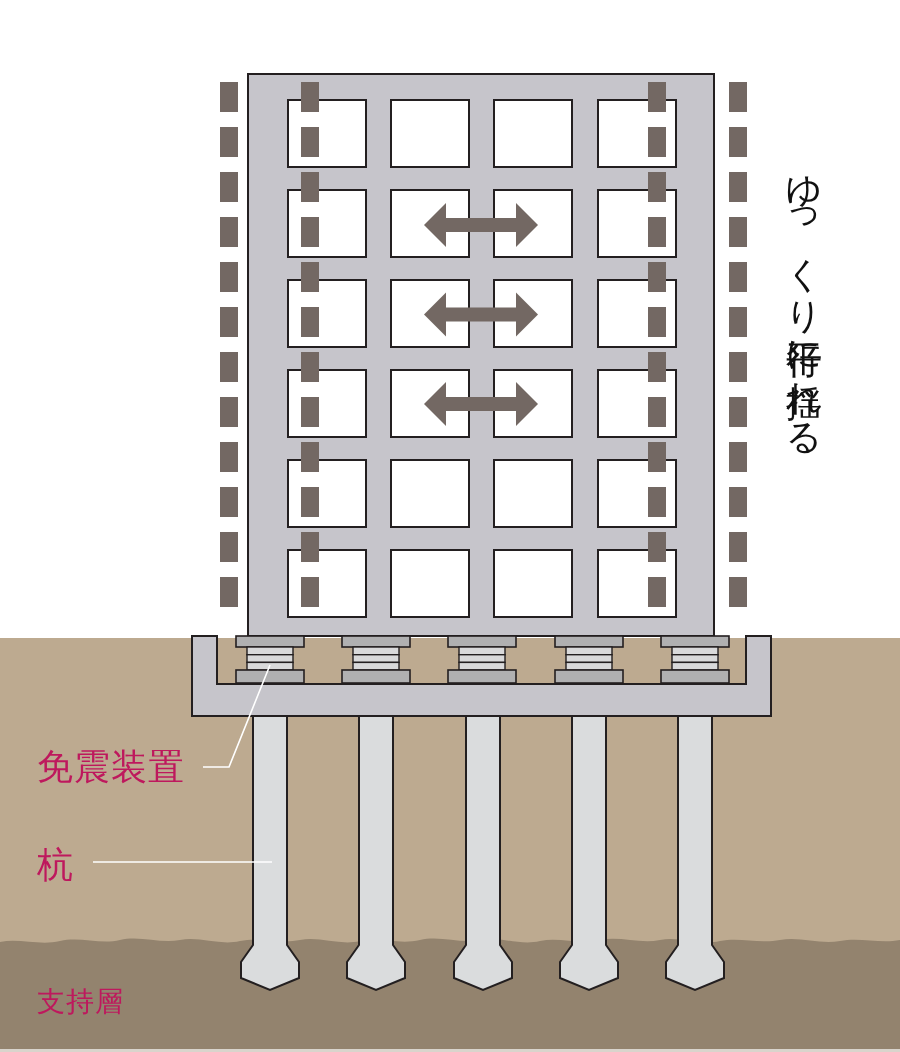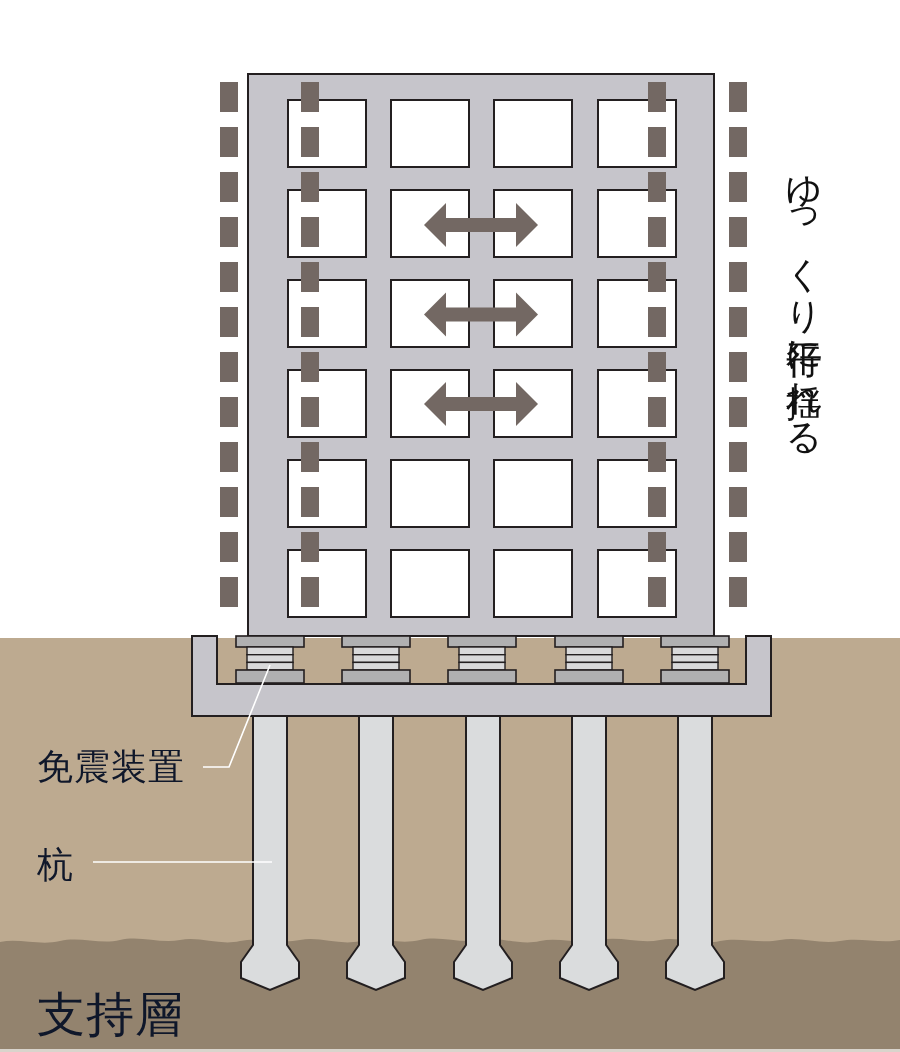--- a/index.html
+++ b/index.html
@@ -1,18 +1,18 @@
 <!DOCTYPE html>
 <html><head>
   <meta charset="utf-8">
   <style>
     html, body { margin: 0; padding: 0; background: #ffffff; }
     body { width: 900px; height: 1052px; position: relative; overflow: hidden; font-family: "DejaVu Serif", "Liberation Serif", serif; }
     svg { position: absolute; left: 0; top: 0; display: block; }
-    .label { position: absolute; color: #0f172a; font-family: "DejaVu Serif", "Liberation Serif", serif; white-space: nowrap; letter-spacing: 1px; }
+    .label { position: absolute; color: #be185d; font-family: "DejaVu Serif", "Liberation Serif", serif; white-space: nowrap; letter-spacing: 1px; }
     .vertical-caption { position: absolute; left: 782px; top: 150px; width: 44px; color: #111111; font-family: "DejaVu Serif", "Liberation Serif", serif; font-size: 36px; line-height: 44.5px; writing-mode: vertical-rl; text-orientation: upright; }
   </style>
 </head>
 <body>
 
 <svg width="900" height="1052" viewBox="0 0 900 1052" xmlns="http://www.w3.org/2000/svg">
 
   <rect x="0" y="638" width="900" height="310" fill="#bdaa90"></rect>
   <path fill="#93836e" d="M0,942 C20,938 40,946 60,941 C80,936 100,945 120,940 C140,935 160,944 180,940 C200,936 220,946 240,941 C260,937 280,944 300,940 C320,936 340,946 360,941 C380,937 400,945 420,940 C440,935 460,944 480,940 C500,936 520,946 540,941 C560,937 580,945 600,940 C620,936 640,944 660,940 C680,936 700,946 720,941 C740,937 760,944 780,940 C800,936 820,945 840,941 C860,937 880,944 900,940 L900,1049 L0,1049 Z"></path>
   <rect x="0" y="1049" width="900" height="3" fill="#d9d4cc"></rect>
@@ -148,13 +148,13 @@
       </g>
     </g>
 
   <polyline points="203,767 229,767 270,665" fill="none" stroke="#ffffff" stroke-width="1.6"></polyline>
   <line x1="93" y1="862" x2="272" y2="862" stroke="#ffffff" stroke-width="1.6"></line>
 </svg>
 
 <div class="vertical-caption">ゆっくり平行に揺れる</div>
 <div class="label" style="left:37px; top:743px; font-size:36px;">免震装置</div>
 <div class="label" style="left:37px; top:841px; font-size:36px;">杭</div>
-<div class="label" style="left:37px; top:983px; font-size:48px;">支持層</div>
+<div class="label" style="left:37px; top:983px; font-size:28px;">支持層</div>
 
 </body></html>

